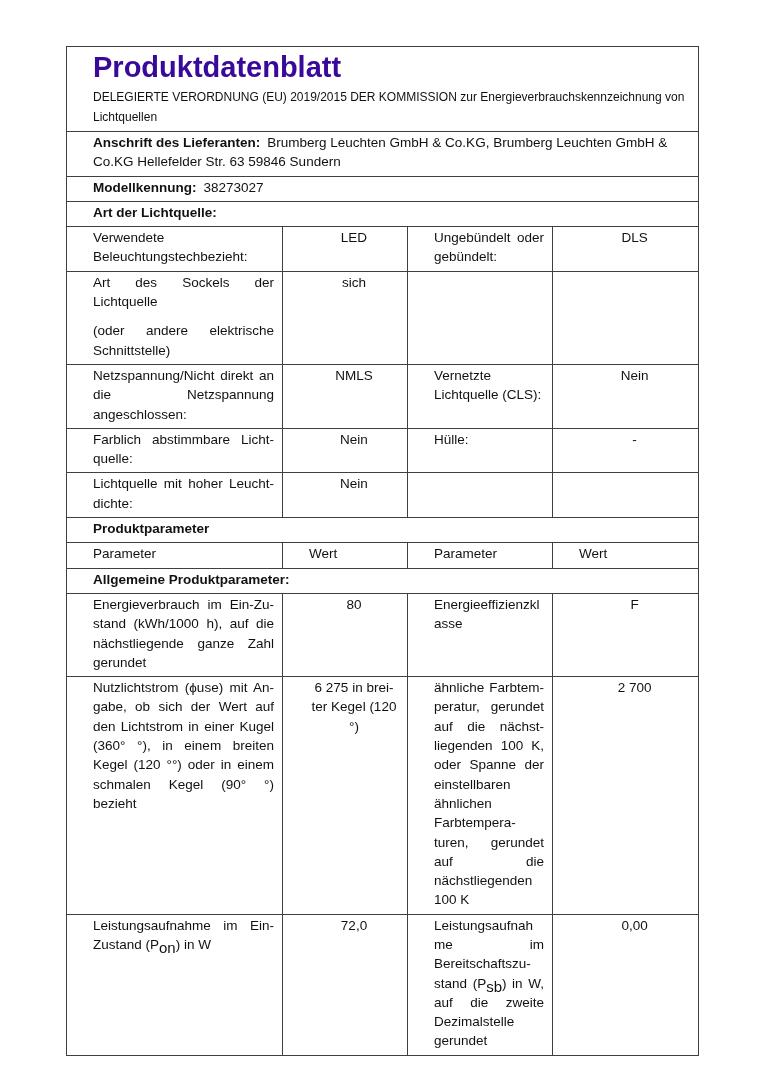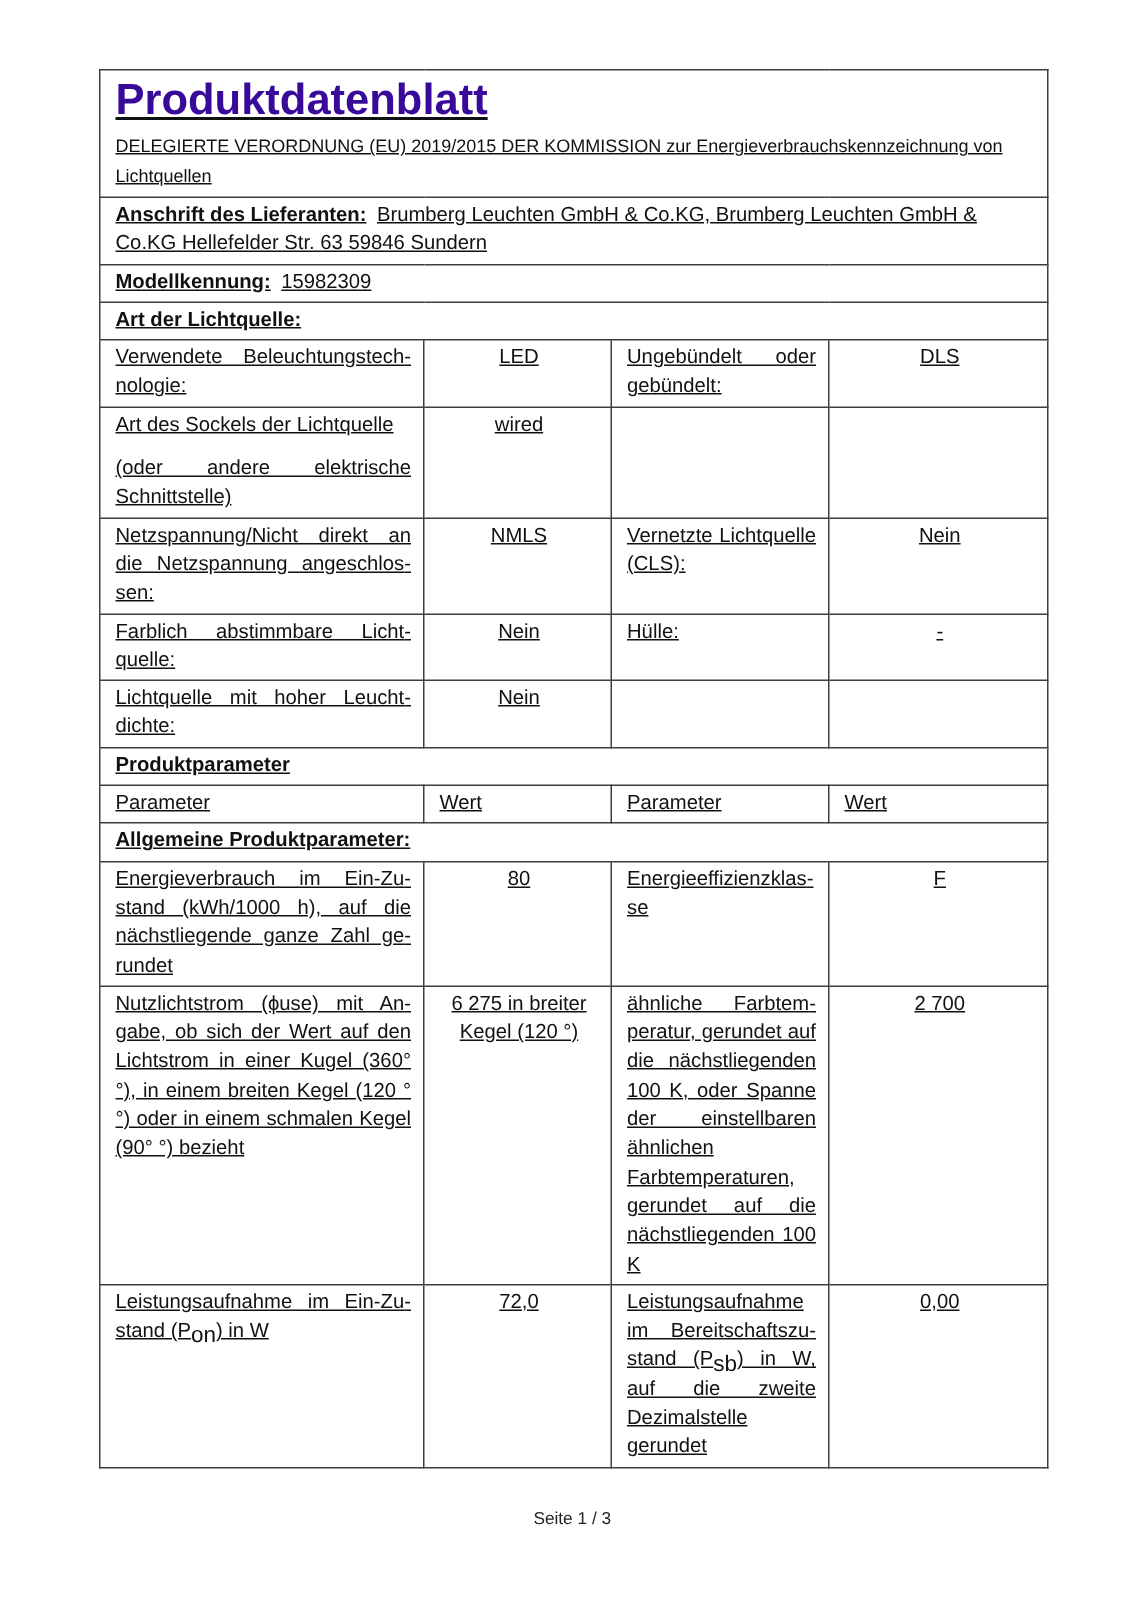--- a/index.html
+++ b/index.html
@@ -24,25 +24,24 @@
   table.doc {
     border-collapse: collapse;
     table-layout: fixed;
     width: 632px;
   }
   table.doc td {
     border: 1.5px solid #3f3f3f;
     vertical-align: top;
     font-size: 13.5px;
     line-height: 19.3px;
-    padding: 1px 8px 4px 10px;
+    padding: 1px 8px 4px 26px;
     overflow: hidden;
     word-wrap: break-word;
     hyphens: manual;
-    text-decoration: underline;
   }
   
   td.title-cell { padding: 4px 10px 8px 10px; }
   h1.doc-title {
     margin: 2px 0 4px 0;
     font-size: 29px;
     line-height: 34px;
     font-weight: bold;
     color: #390a99;
     letter-spacing: 0px;
@@ -109,40 +108,40 @@
 
 
       <tr>
         <td colspan="4" class="kv-cell">
           <span class="kv-label">Anschrift des Lieferanten:</span><span class="kv-value">Brumberg Leuchten GmbH &amp; Co.KG, Brumberg Leuchten GmbH &amp; Co.KG Hellefelder Str. 63 59846 Sundern</span>
         </td>
       </tr>
 
       <tr>
         <td colspan="4" class="kv-cell">
-          <span class="kv-label">Modellkennung:</span><span class="kv-value">15982309</span>
+          <span class="kv-label">Modellkennung:</span><span class="kv-value">38273027</span>
         </td>
       </tr>
 
       <tr>
         <td colspan="4" class="section-head">Art der Lichtquelle:</td>
       </tr>
 
       <tr>
-        <td class="param">Verwendete Beleuchtungstech­nologie:</td>
+        <td class="param">Verwendete Beleuchtungstech­bezieht:</td>
         <td class="value">LED</td>
         <td class="param-r">Ungebündelt oder gebündelt:</td>
         <td class="value">DLS</td>
       </tr>
       <tr>
         <td class="param">
           <div>Art des Sockels der Lichtquelle</div>
           <div class="para2">(oder andere elektrische Schnittstelle)</div>
         </td>
-        <td class="value">wired</td>
+        <td class="value">sich</td>
         <td class="param-r"></td>
         <td class="value"></td>
       </tr>
       <tr>
         <td class="param">Netzspannung/Nicht direkt an die Netzspannung angeschlos­sen:</td>
         <td class="value">NMLS</td>
         <td class="param-r">Vernetzte Lichtquel­le (CLS):</td>
         <td class="value">Nein</td>
       </tr>
       <tr>

